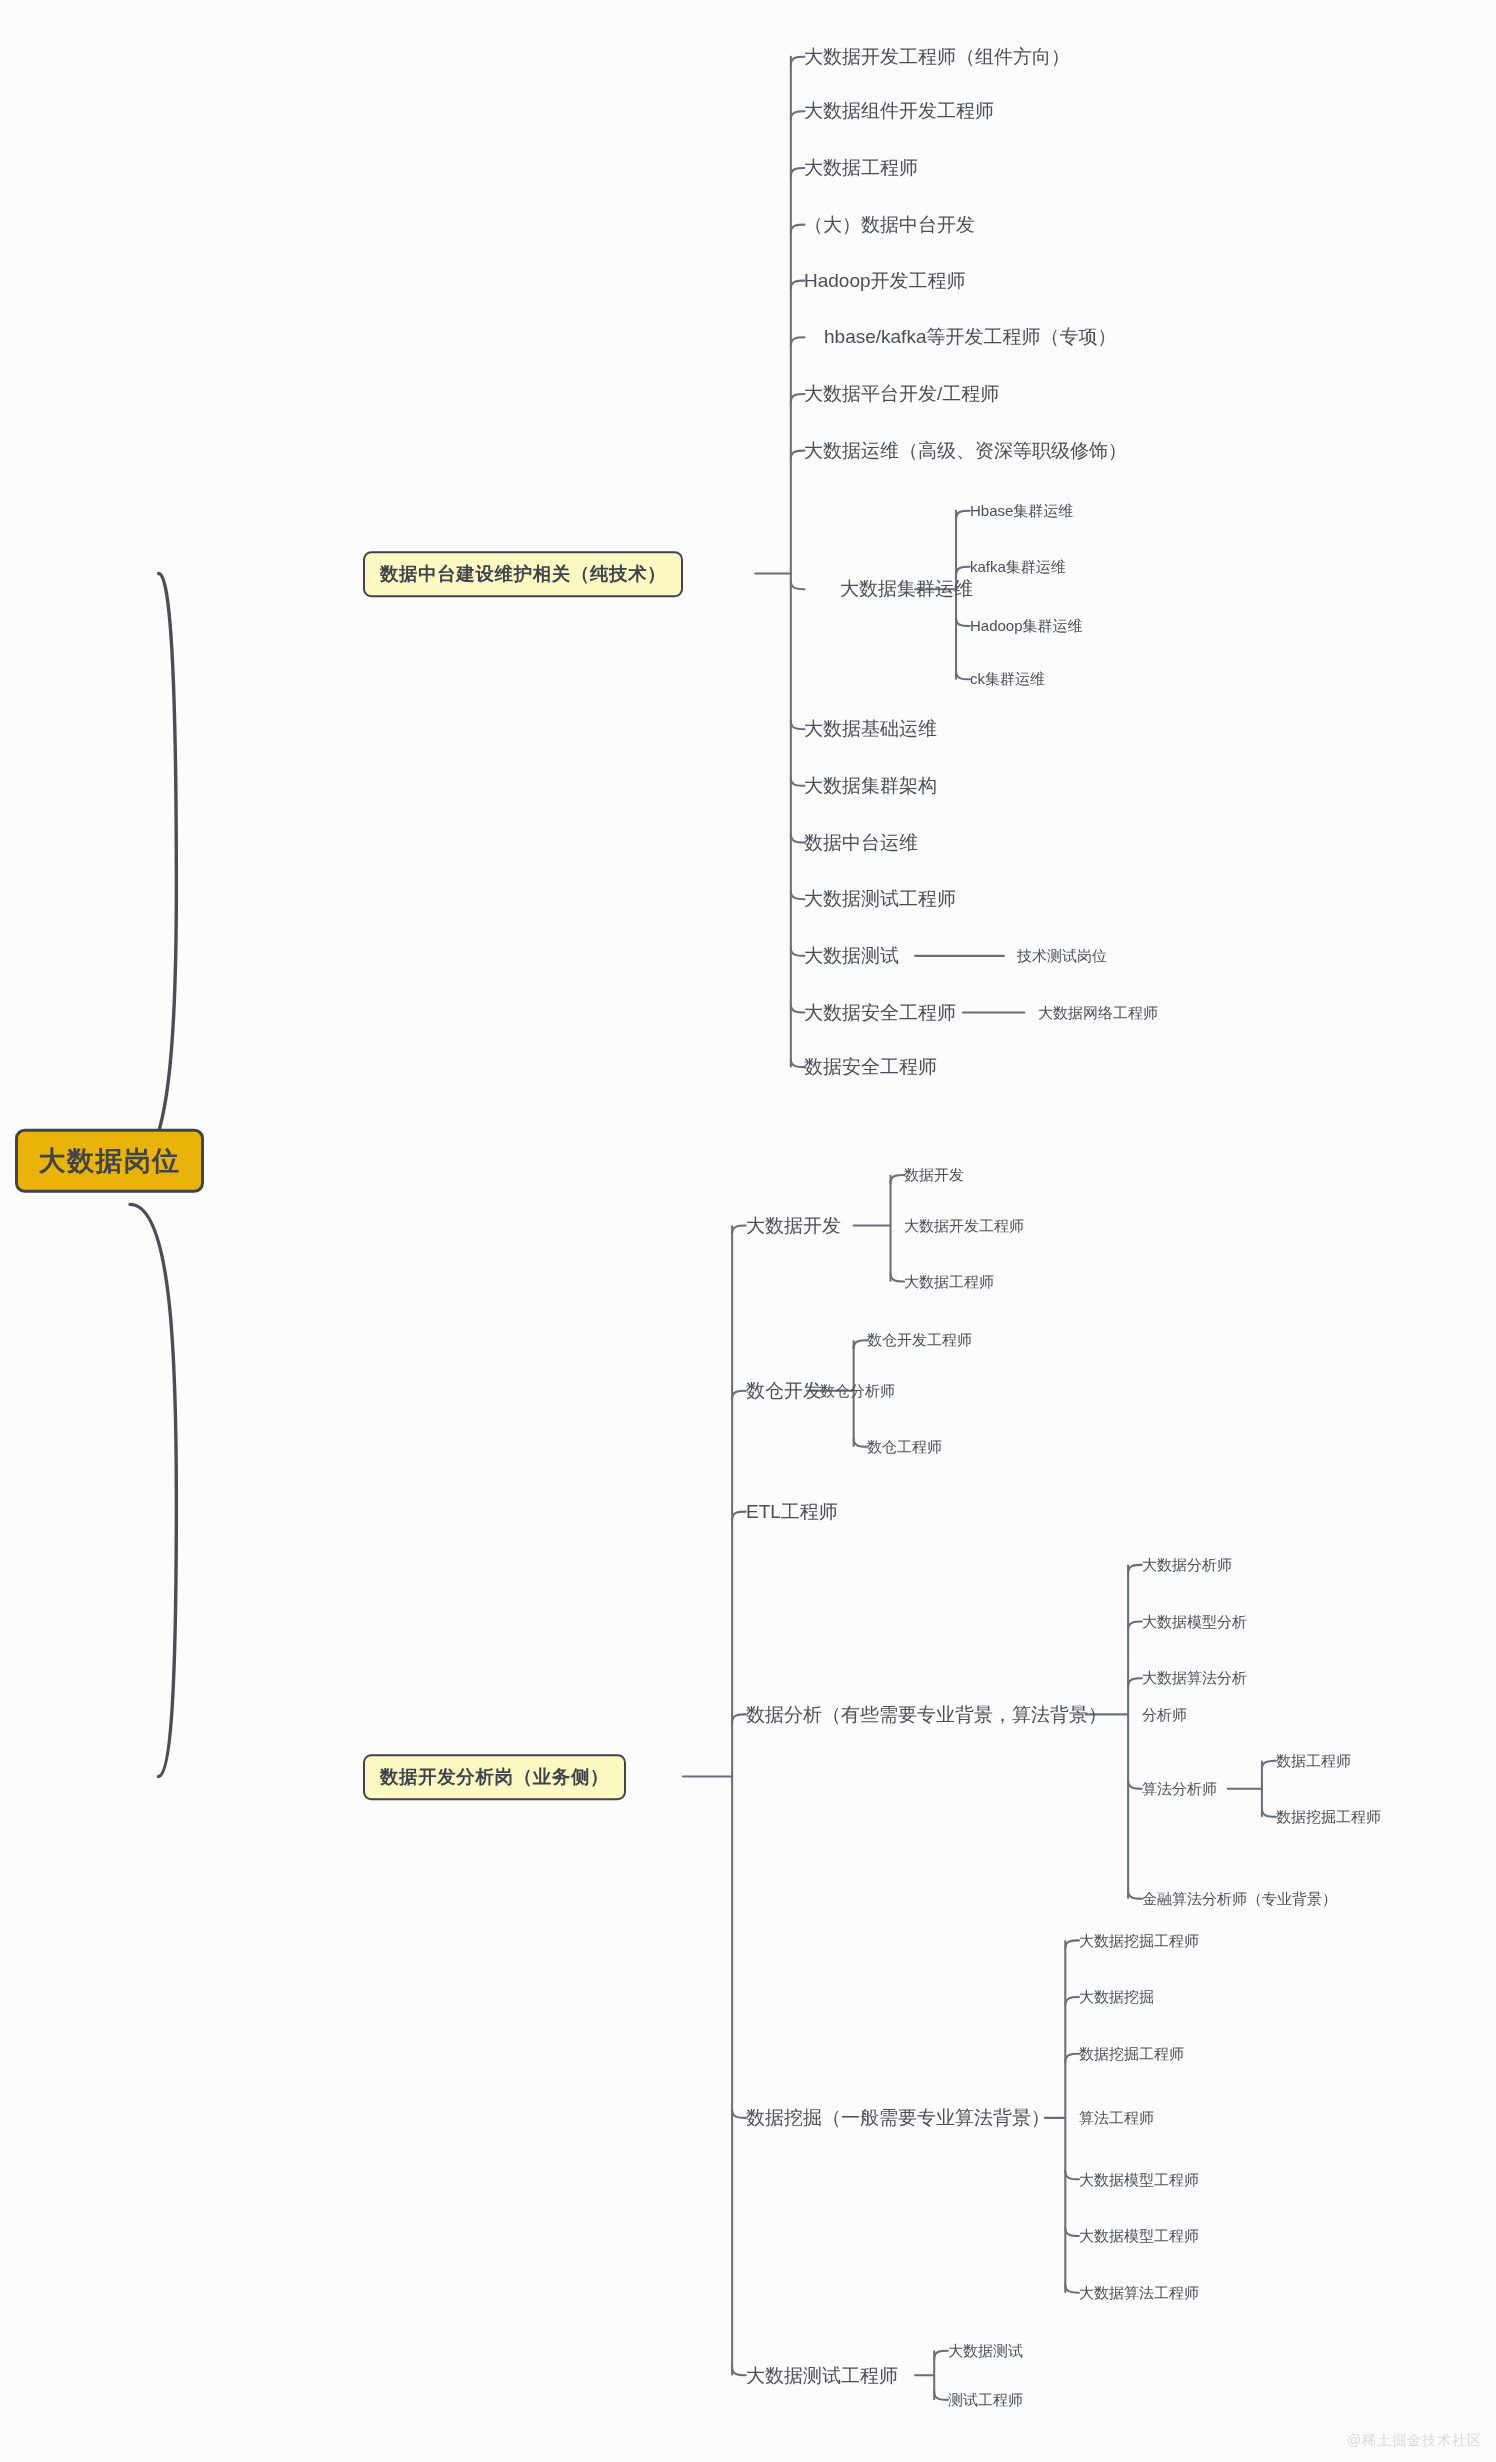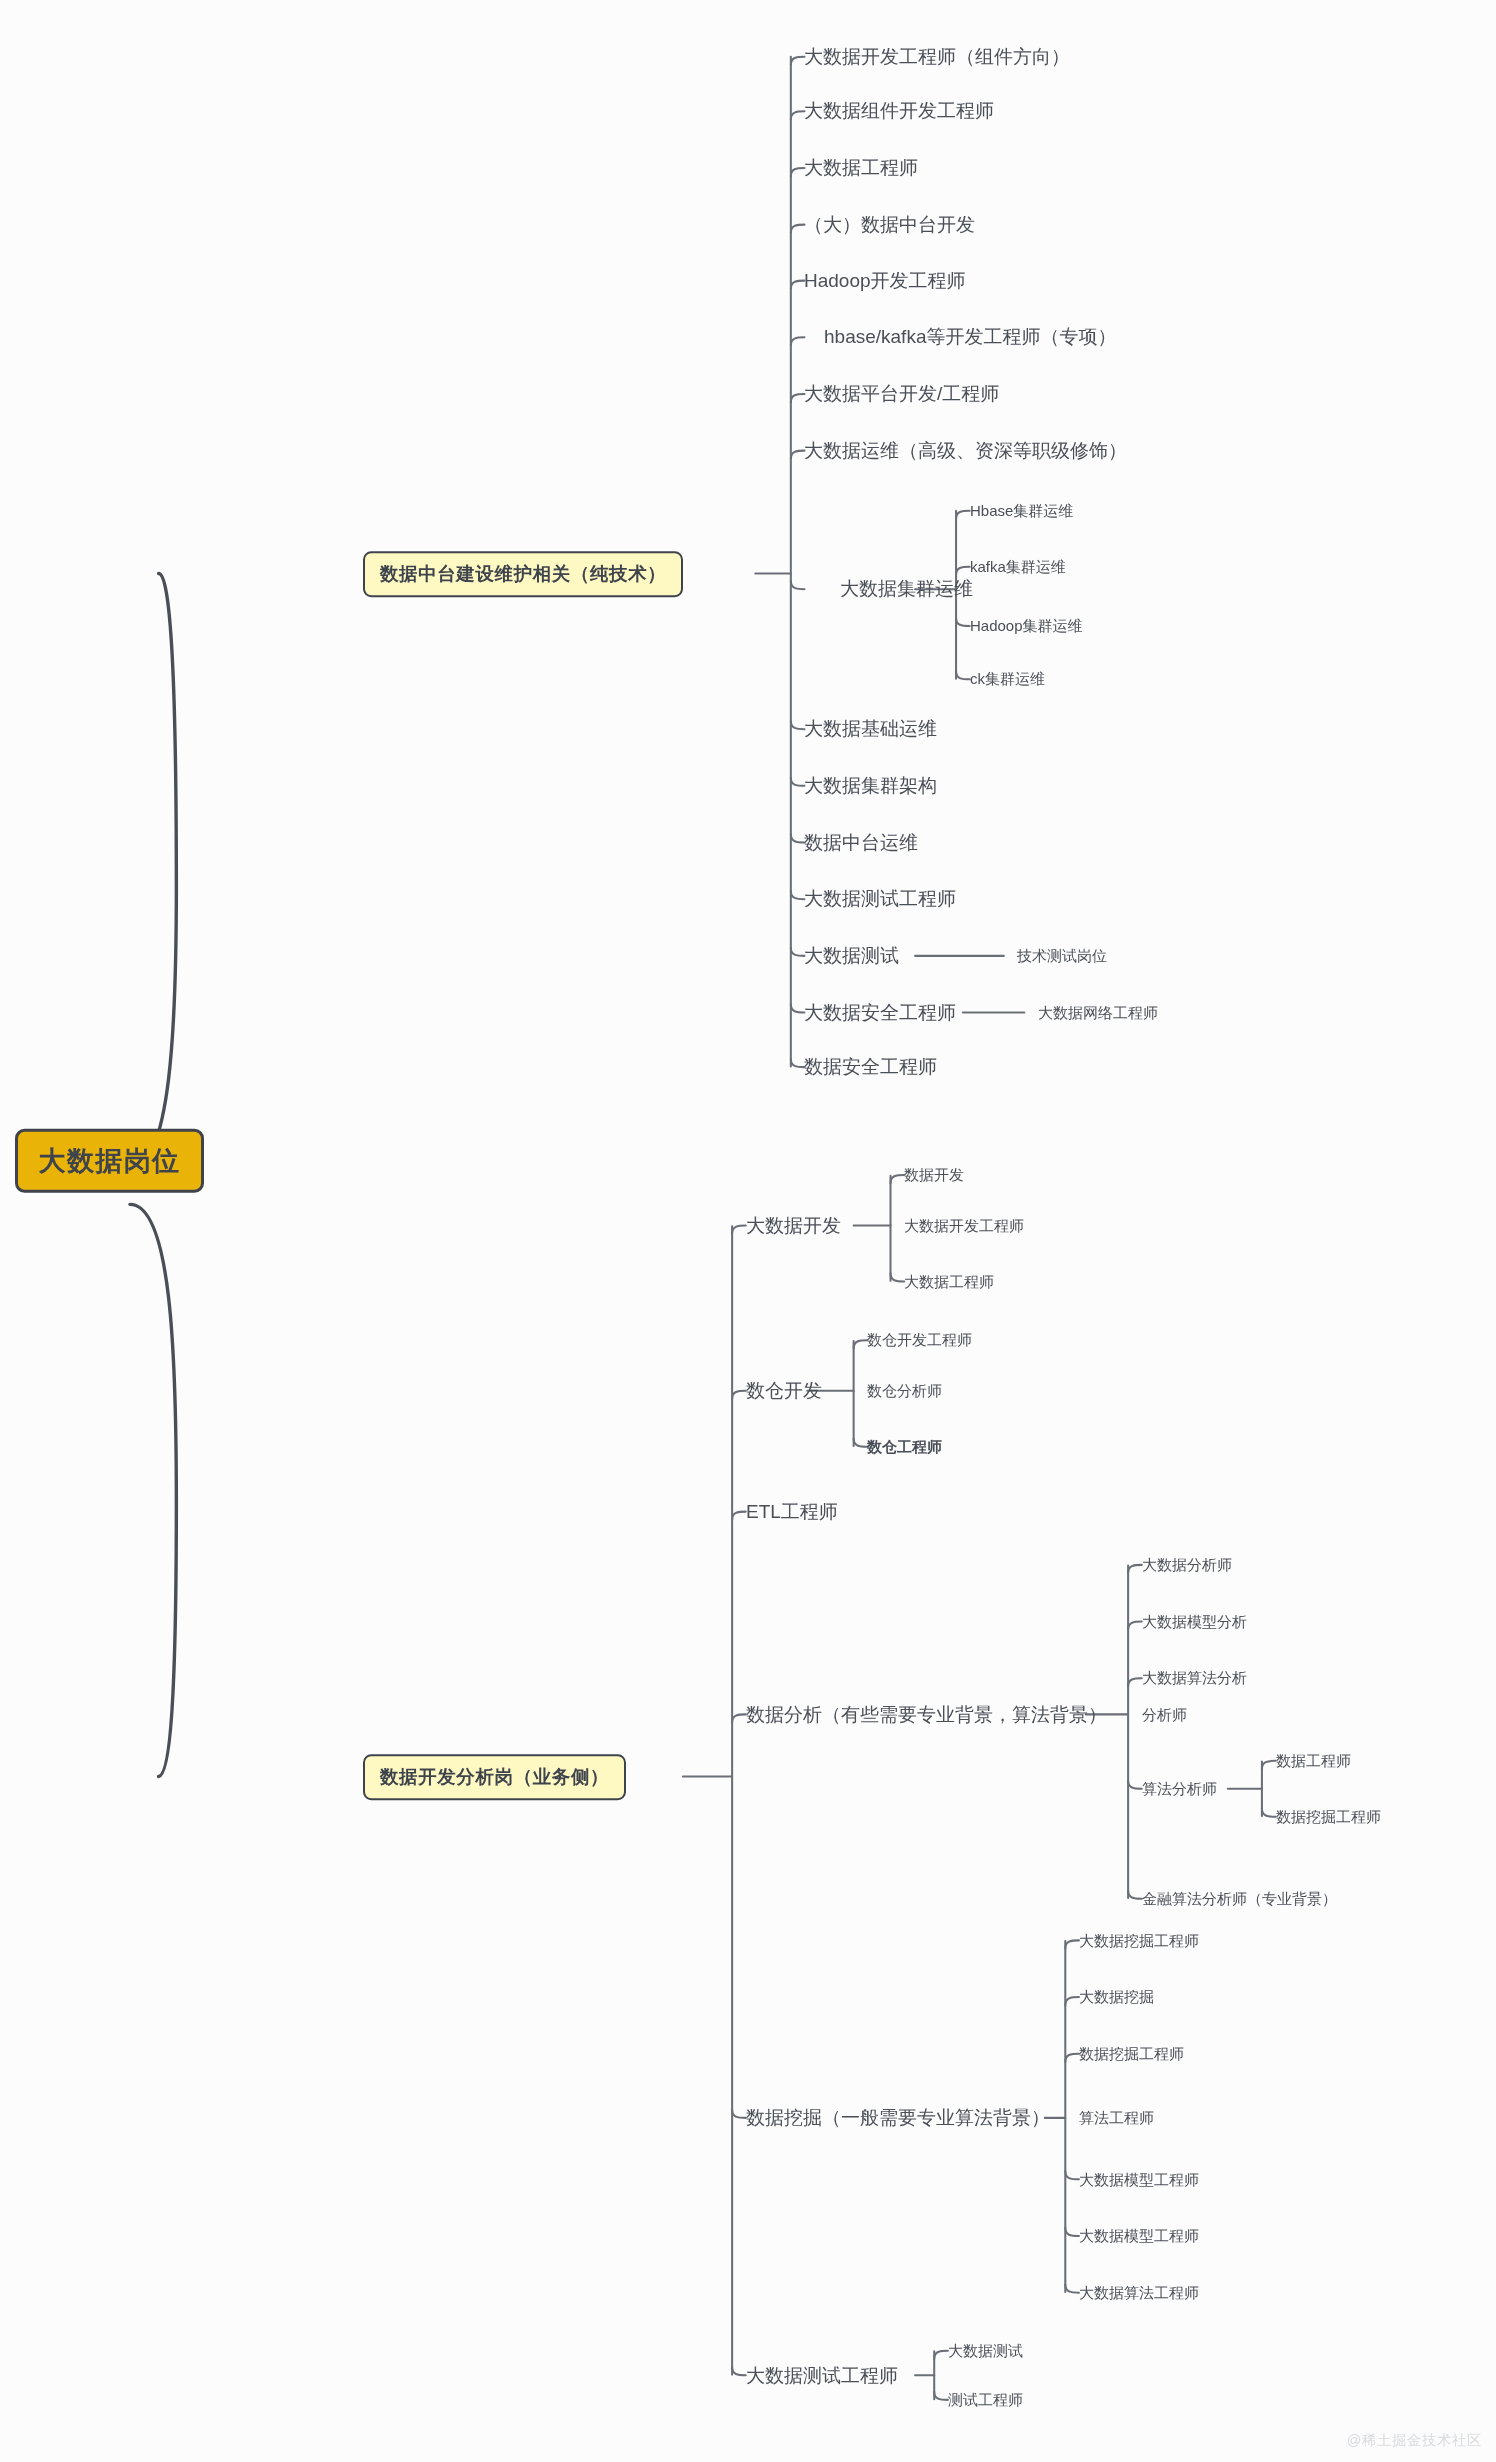--- a/index.html
+++ b/index.html
@@ -226,22 +226,22 @@
   <div class="node node-l2" style="left:746px; top:1512px; transform:translateY(-50%);"><span>ETL工程师</span></div>
   <div class="node node-l2" style="left:746px; top:1715px; transform:translateY(-50%);"><span>数据分析（有些需要专业背景，算法背景）</span></div>
   <div class="node node-l2" style="left:746px; top:2118px; transform:translateY(-50%);"><span>数据挖掘（一般需要专业算法背景）</span></div>
   <div class="node node-l2" style="left:746px; top:2376px; transform:translateY(-50%);"><span>大数据测试工程师</span></div>
 
   <div class="node node-l3" style="left:904px; top:1175px; transform:translateY(-50%);"><span>数据开发</span></div>
   <div class="node node-l3" style="left:904px; top:1226px; transform:translateY(-50%);"><span>大数据开发工程师</span></div>
   <div class="node node-l3" style="left:904px; top:1282px; transform:translateY(-50%);"><span>大数据工程师</span></div>
 
   <div class="node node-l3" style="left:867px; top:1340px; transform:translateY(-50%);"><span>数仓开发工程师</span></div>
-  <div class="node node-l3" style="left:867px; top:1391px; transform:translateY(-50%);"><span>数仓分析师</span></div>
-  <div class="node node-l3" style="left:867px; top:1447px; transform:translateY(-50%);font-weight:bold;"><span>数仓工程师</span></div>
+  <div class="node node-l3" style="left:820px; top:1391px; transform:translateY(-50%);"><span>数仓分析师</span></div>
+  <div class="node node-l3" style="left:867px; top:1447px; transform:translateY(-50%);"><span>数仓工程师</span></div>
 
   <div class="node node-l3" style="left:1142px; top:1565px; transform:translateY(-50%);"><span>大数据分析师</span></div>
   <div class="node node-l3" style="left:1142px; top:1622px; transform:translateY(-50%);"><span>大数据模型分析</span></div>
   <div class="node node-l3" style="left:1142px; top:1678px; transform:translateY(-50%);"><span>大数据算法分析</span></div>
   <div class="node node-l3" style="left:1142px; top:1715px; transform:translateY(-50%);"><span>分析师</span></div>
   <div class="node node-l3" style="left:1142px; top:1789px; transform:translateY(-50%);"><span>算法分析师</span></div>
   <div class="node node-l3" style="left:1142px; top:1899px; transform:translateY(-50%);"><span>金融算法分析师（专业背景）</span></div>
 
   <div class="node node-l4" style="left:1276px; top:1761px; transform:translateY(-50%);"><span>数据工程师</span></div>
   <div class="node node-l4" style="left:1276px; top:1817px; transform:translateY(-50%);"><span>数据挖掘工程师</span></div>

